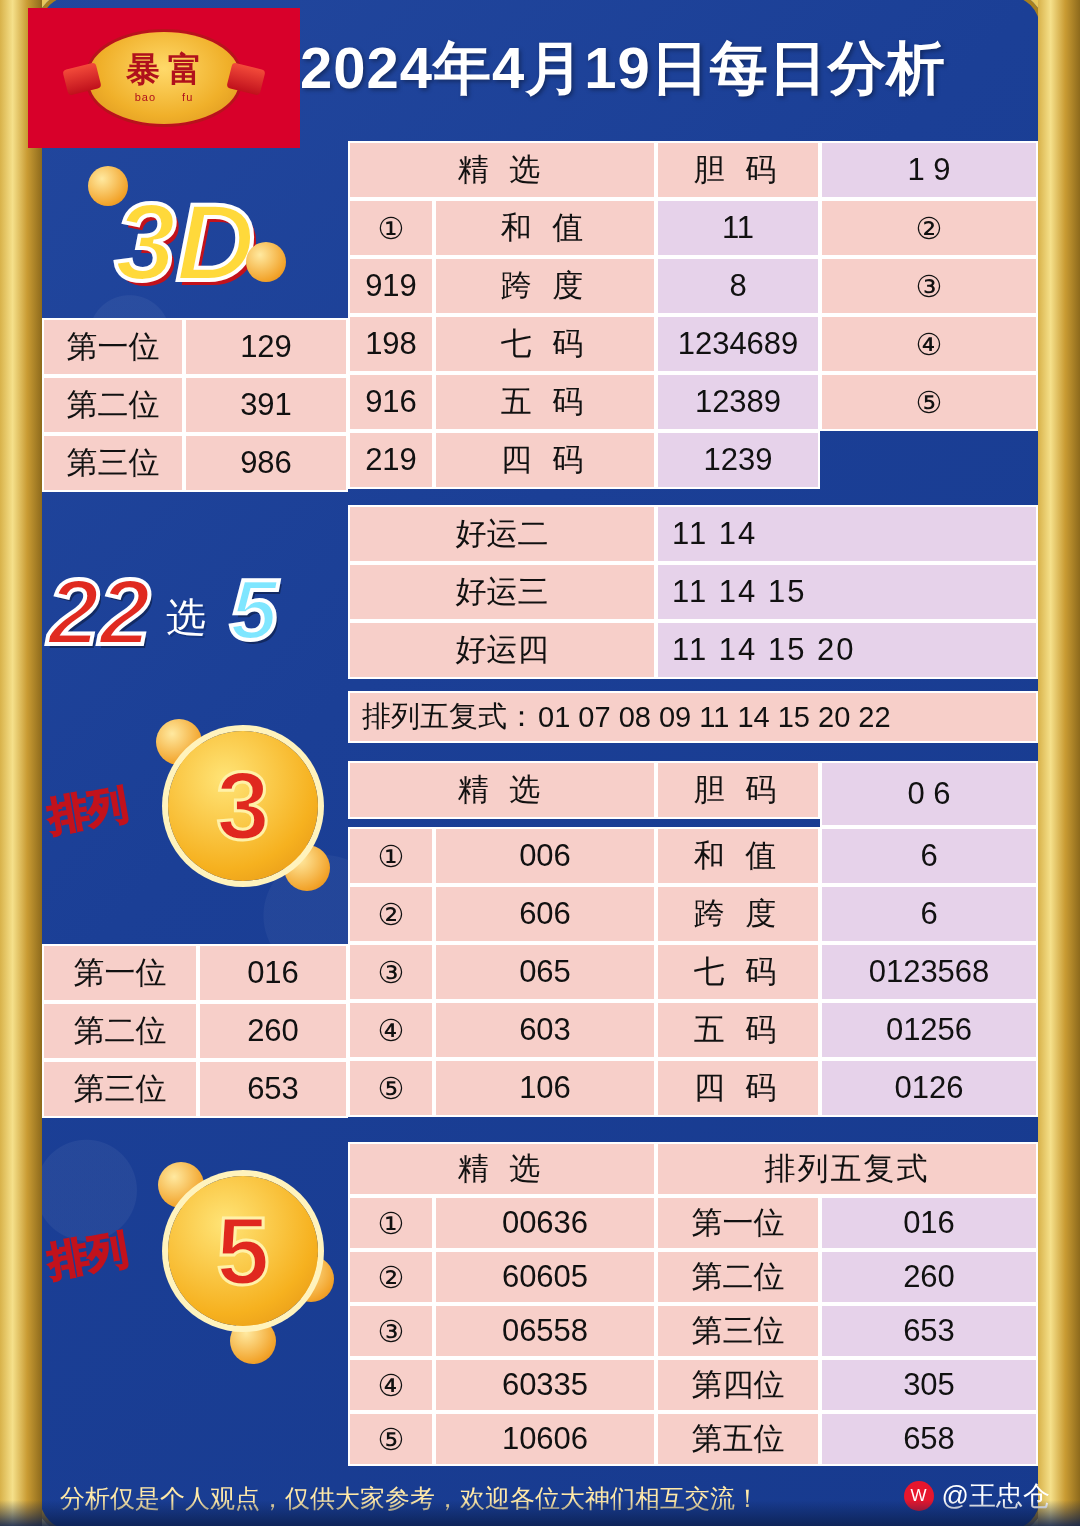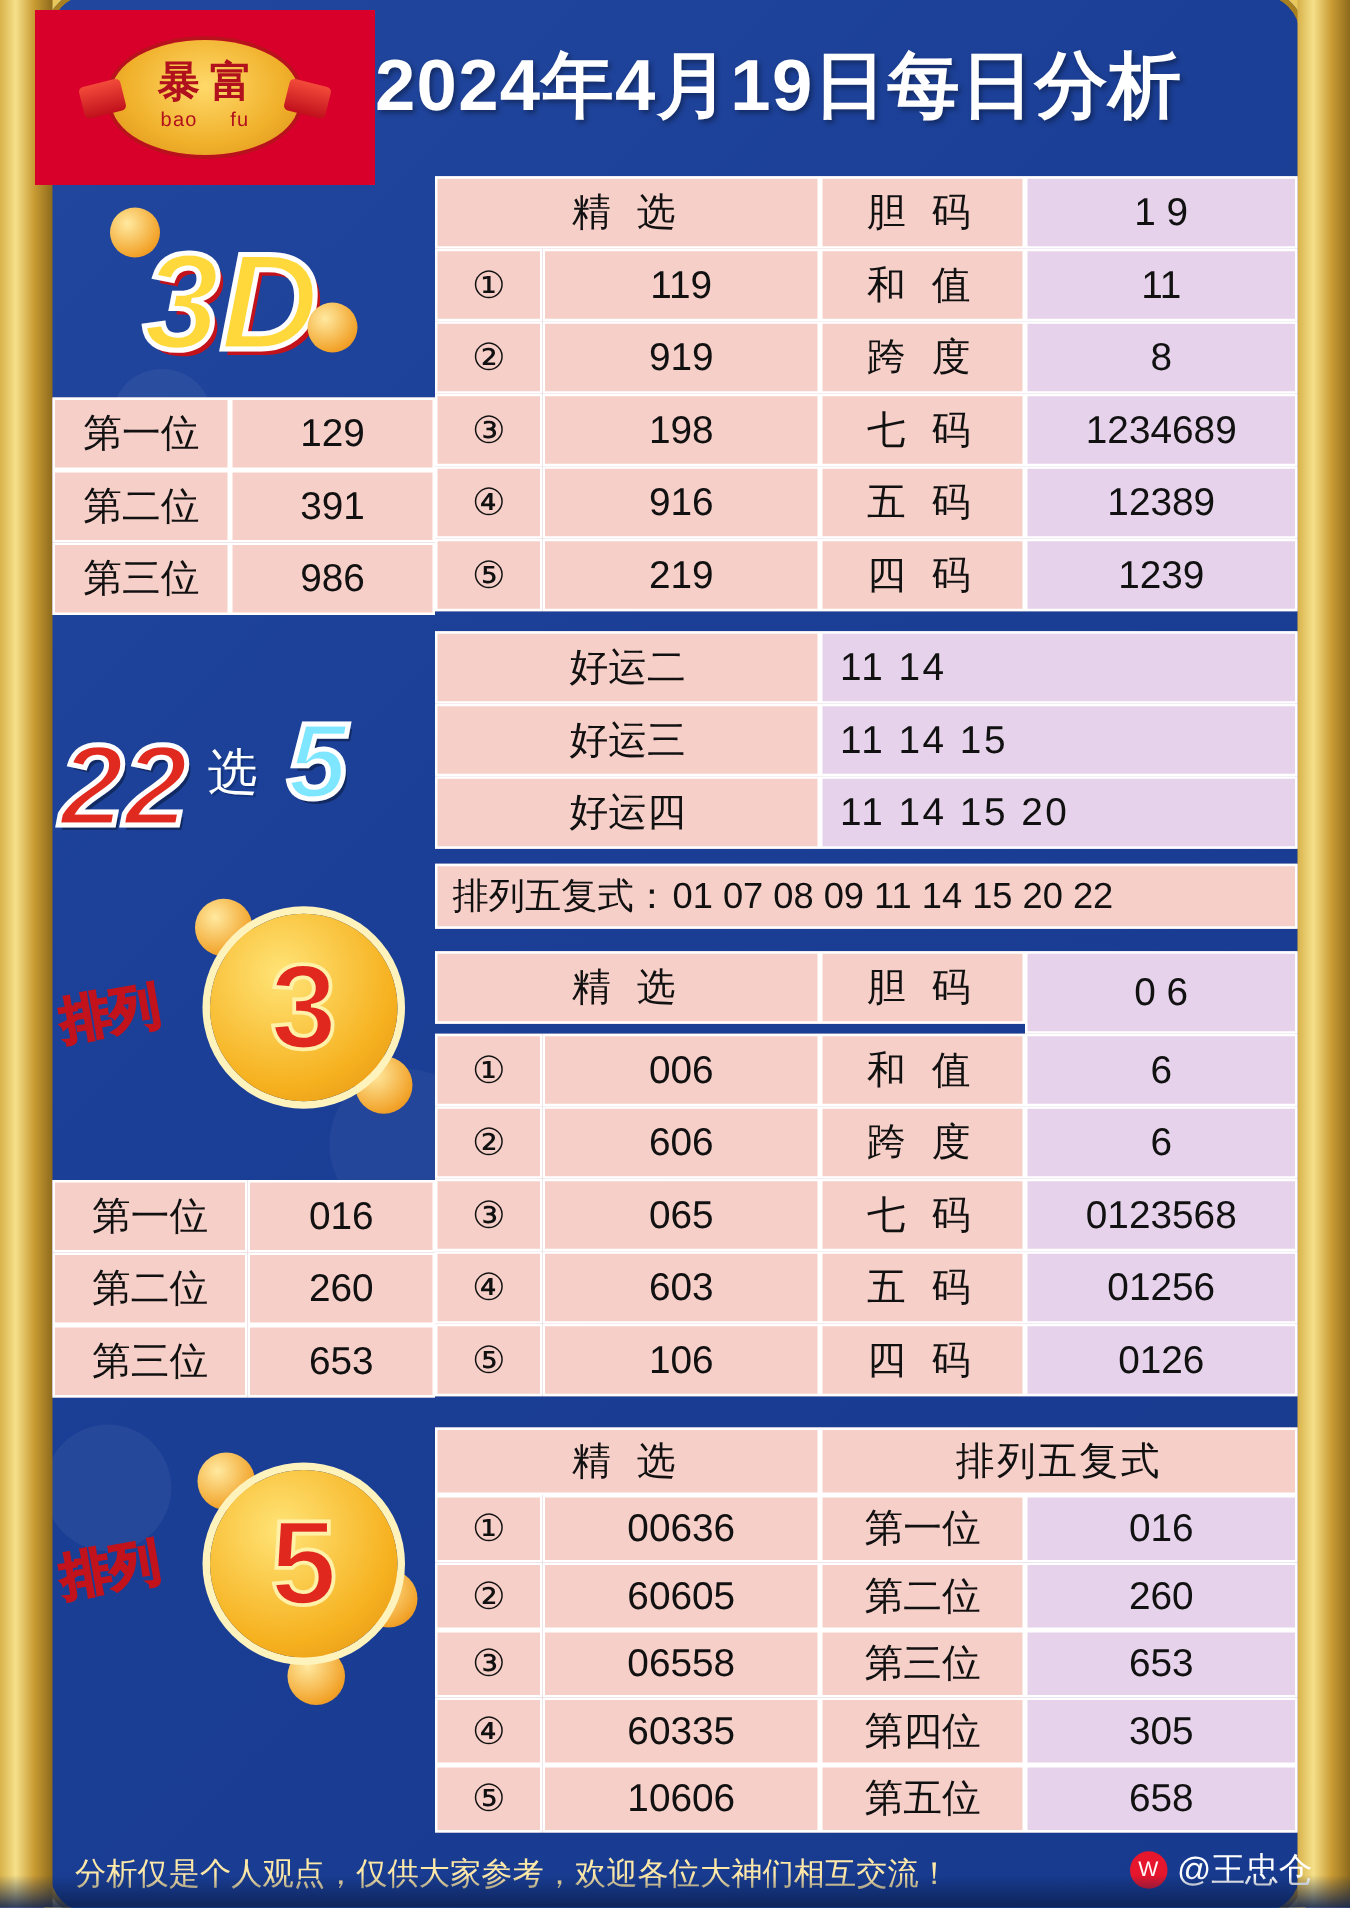--- a/index.html
+++ b/index.html
@@ -42,21 +42,21 @@
     display:flex; flex-direction:column; align-items:center; justify-content:center;
     position:relative;
     box-shadow:0 0 0 3px #b8121c;
   }
   .logo-chars { display:flex; gap:8px; }
   .logo-chars span {
     font-size:34px; color:#b0111c; font-weight:bold; line-height:1;
     font-family:"Liberation Serif", serif;
   }
   .logo-sub { display:flex; gap:26px; margin-top:4px; }
-  .logo-sub span { font-size:16px; color:#b0111c; letter-spacing:1px; }
+  .logo-sub span { font-size:11px; color:#b0111c; letter-spacing:1px; }
   .logo-wing {
     position:absolute; top:34px; width:34px; height:26px;
     background:linear-gradient(180deg,#f34b3a,#c0101c);
     border-radius:4px;
   }
   .logo-wing.l { left:-24px; transform:rotate(-14deg); }
   .logo-wing.r { right:-24px; transform:rotate(14deg); }
 
   .title {
     position:absolute; left:300px; top:30px; width:760px;
@@ -201,21 +201,20 @@
   <div class="cell">第三位</div>
   <div class="cell">986</div>
 </div>
 
 <div class="grid" style="left:348px; top:141px; width:690px; grid-template-columns:86px 222px 164px 1fr;">
   <div class="cell hd" style="grid-column:1 / span 2; height:58px;">精 选</div>
   <div class="cell hd" style="height:58px;">胆 码</div>
   <div class="cell alt" style="height:58px;">1 9</div>
 
   <div class="cell circ" style="height:58px;">①</div>
-  <div class="cell" style="height:58px;">119</div>
   <div class="cell hd" style="height:58px;">和 值</div>
   <div class="cell alt" style="height:58px;">11</div>
 
   <div class="cell circ" style="height:58px;">②</div>
   <div class="cell" style="height:58px;">919</div>
   <div class="cell hd" style="height:58px;">跨 度</div>
   <div class="cell alt" style="height:58px;">8</div>
 
   <div class="cell circ" style="height:58px;">③</div>
   <div class="cell" style="height:58px;">198</div>
@@ -227,21 +226,21 @@
   <div class="cell hd" style="height:58px;">五 码</div>
   <div class="cell alt" style="height:58px;">12389</div>
 
   <div class="cell circ" style="height:58px;">⑤</div>
   <div class="cell" style="height:58px;">219</div>
   <div class="cell hd" style="height:58px;">四 码</div>
   <div class="cell alt" style="height:58px;">1239</div>
 </div>
 
 <div class="art22">
-  <div class="d" style="left:0; top:25px;">22</div>
+  <div class="d" style="left:0; top:8px;">22</div>
   <div class="xiao">选</div>
   <div class="five">5</div>
 </div>
 
 <div class="grid" style="left:348px; top:505px; width:690px; grid-template-columns:308px 1fr;">
   <div class="cell" style="height:58px;">好运二</div>
   <div class="cell left alt" style="height:58px;">11  14</div>
   <div class="cell" style="height:58px;">好运三</div>
   <div class="cell left alt" style="height:58px;">11  14  15</div>
   <div class="cell" style="height:58px;">好运四</div>

